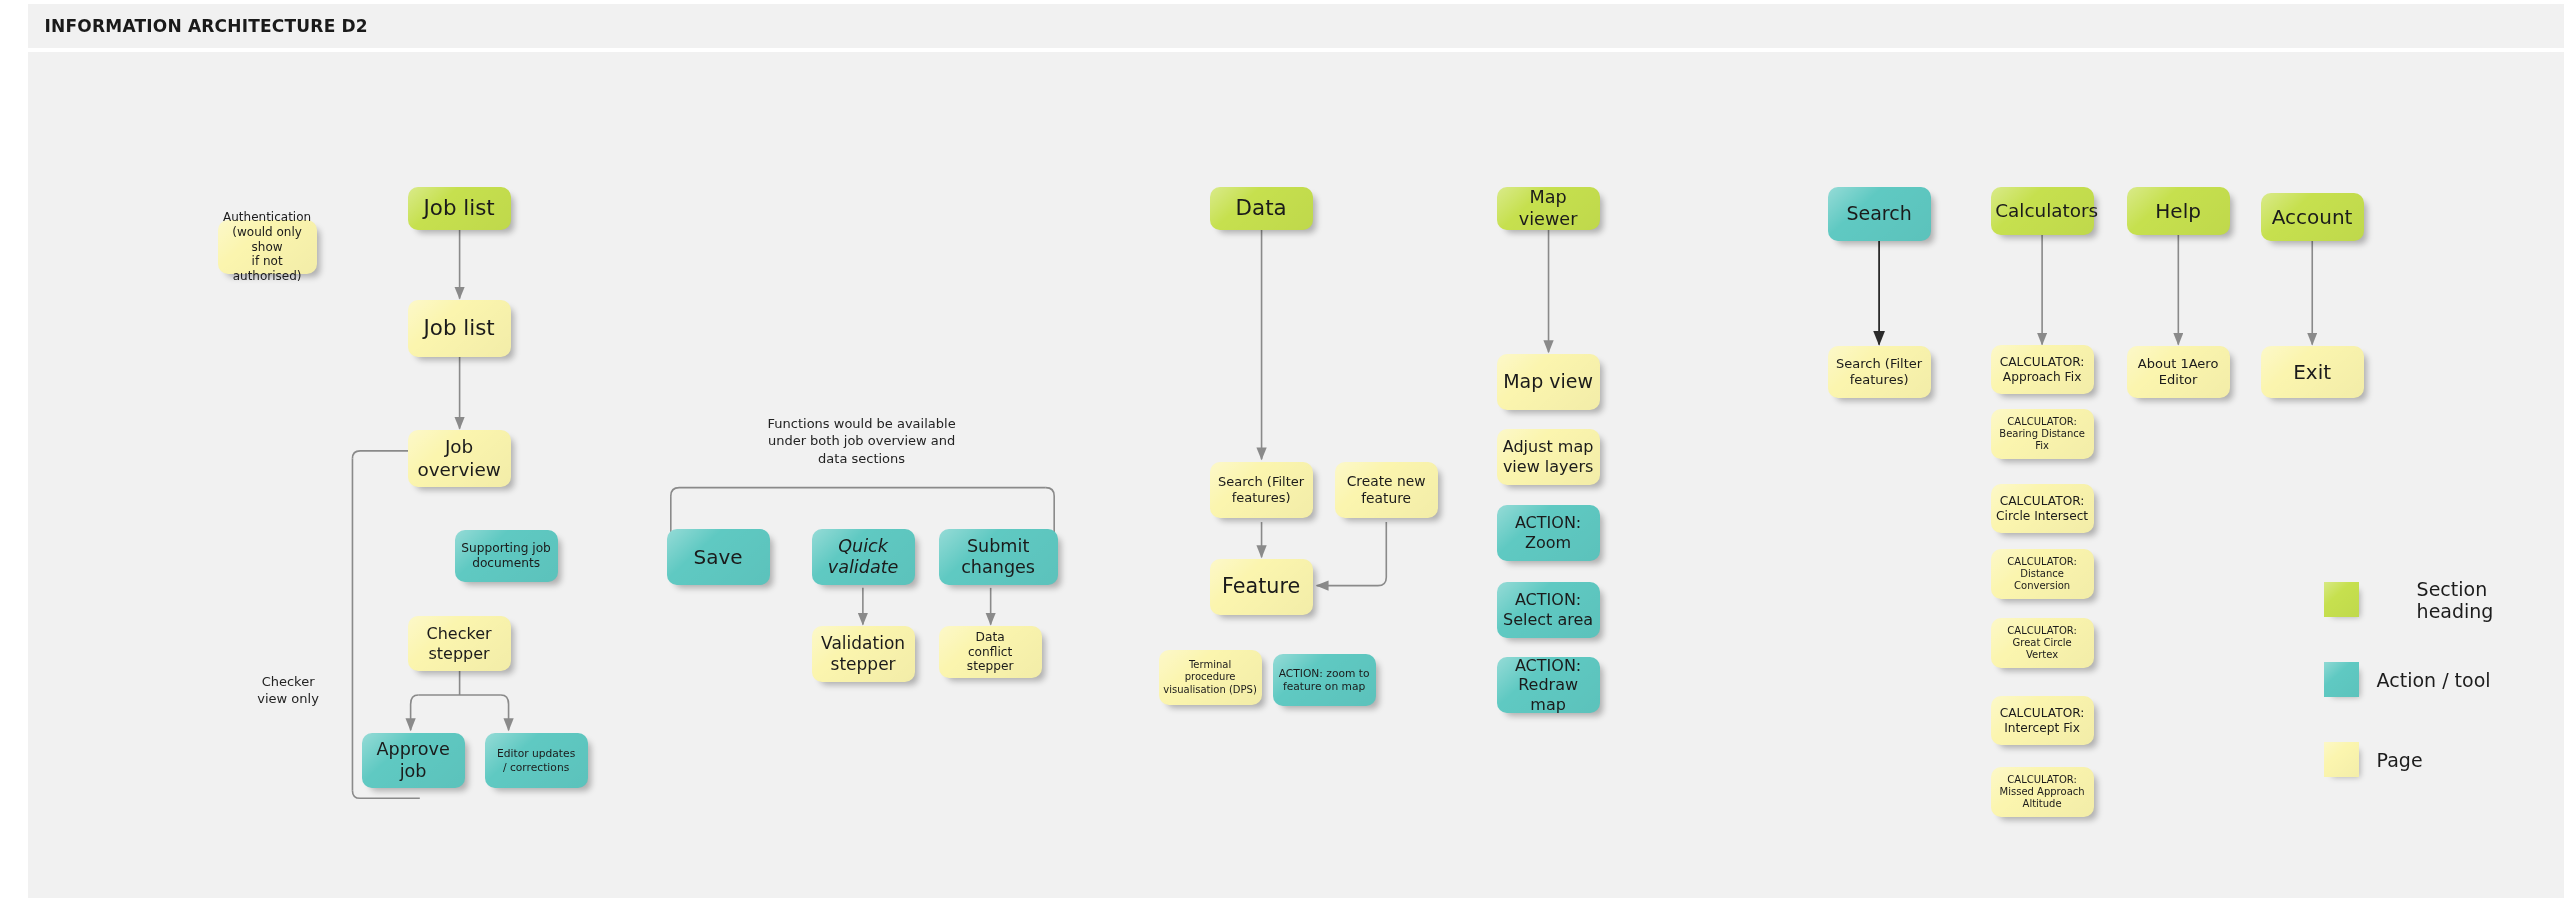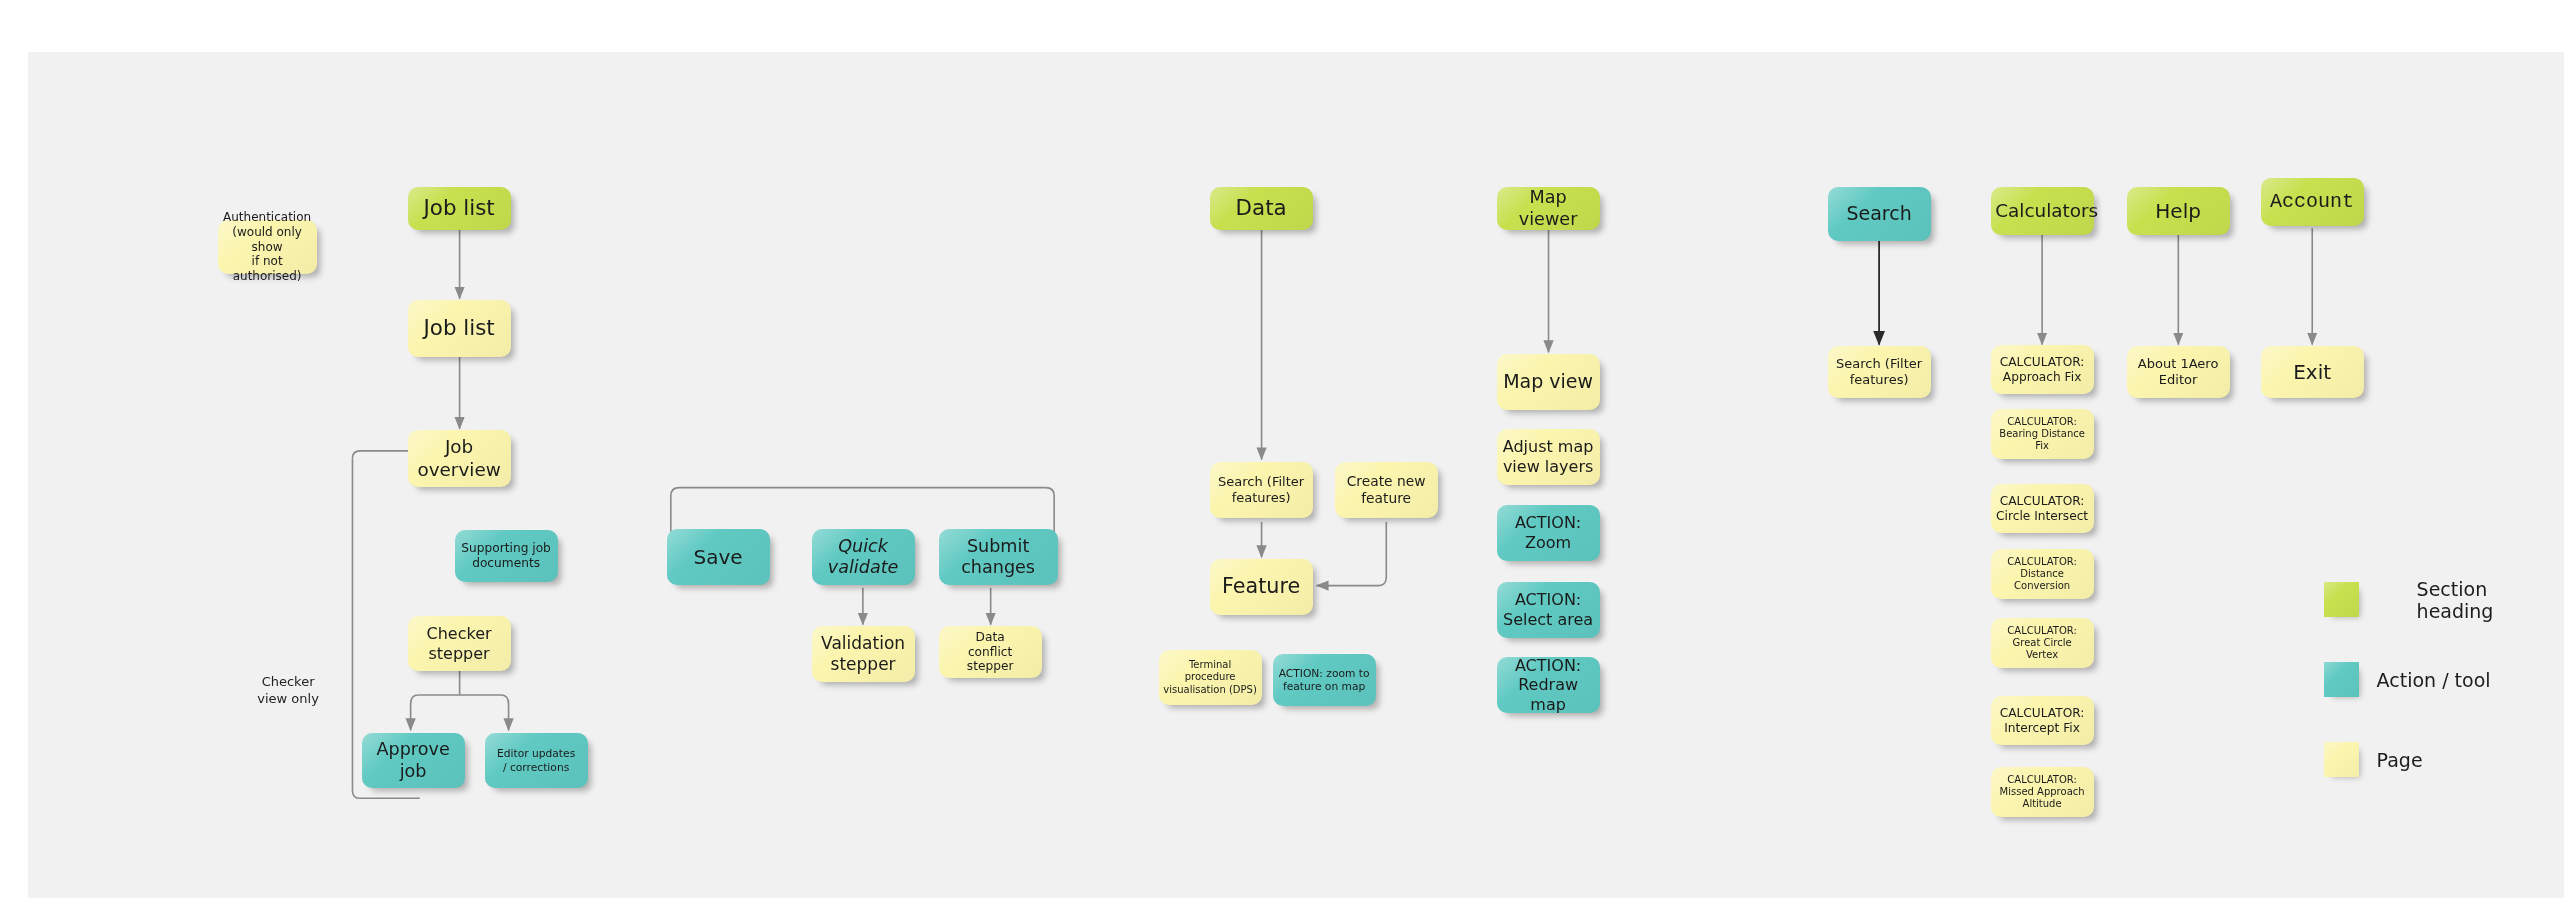--- a/index.html
+++ b/index.html
@@ -66,20 +66,23 @@
     display: flex; align-items: center; height: 35px;
   }
 
   svg.wires { position: absolute; left: 0; top: 0; width: 2536px; height: 846px; pointer-events: none; }
 </style>
 </head>
 <body>
 
 <div id="root">
 
+  <div class="titlebar">
+    <div class="title">INFORMATION ARCHITECTURE D2</div>
+  </div>
 
   <div class="canvas">
 
     <svg class="wires" viewBox="0 0 3314 1105">
       <defs>
         <marker id="arw" markerWidth="9" markerHeight="9" refX="7.4" refY="3.2" orient="auto" markerUnits="strokeWidth">
           <path d="M0,0 L8,3.2 L0,6.4 z" fill="#8a8a8a"></path>
         </marker>
         <marker id="arwdark" markerWidth="9" markerHeight="9" refX="7.4" refY="3.2" orient="auto" markerUnits="strokeWidth">
           <path d="M0,0 L8,3.2 L0,6.4 z" fill="#2b2b2b"></path>
@@ -164,20 +167,23 @@
     </div>
 
     <div class="node c-teal" style="left:457px; top:681px; width:103px; height:55px; font-size:10.7px;">
       <span style="white-space:pre-line;">Editor updates
 / corrections</span>
     </div>
 
     <div class="note" style="left:207px; top:621px; width:107px; white-space:pre-line;">Checker
 view only</div>
 
+    <div class="note" style="left:700px; top:363px; width:268px; white-space:pre-line;">Functions would be available
+under both job overview and
+data sections</div>
 
     <div class="node c-teal" style="left:639px; top:477px; width:103px; height:56px; font-size:20px;">
       <span style="white-space:pre-line;">Save</span>
     </div>
 
     <div class="node c-teal" style="left:784px; top:477px; width:103px; height:56px; font-size:17.6px;">
       <span style="white-space:pre-line;font-style:italic;">Quick
 validate</span>
     </div>
 
@@ -307,21 +313,21 @@
 
     <div class="node c-green" style="left:2099px; top:135px; width:103px; height:48px; font-size:20px;">
       <span style="white-space:pre-line;">Help</span>
     </div>
 
     <div class="node c-yellow" style="left:2099px; top:294px; width:103px; height:52px; font-size:13px;">
       <span style="white-space:pre-line;">About 1Aero
 Editor</span>
     </div>
 
-    <div class="node c-green" style="left:2233px; top:126px; width:103px; height:48px; font-size:20px;font-family:Liberation Mono, monospace;">
+    <div class="node c-green" style="left:2233px; top:141px; width:103px; height:48px; font-size:20px;">
       <span style="white-space:pre-line;">Account</span>
     </div>
 
     <div class="node c-yellow" style="left:2233px; top:294px; width:103px; height:52px; font-size:20px;">
       <span style="white-space:pre-line;">Exit</span>
     </div>
 
     <div class="legend-swatch c-green" style="left:2296px; top:530px;"></div>
     <div class="legend-label" style="left:2349px; top:530px;margin-left:40px;">Section heading</div>
 

